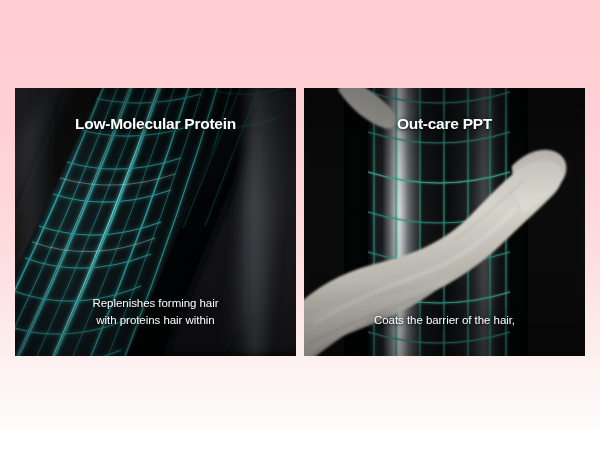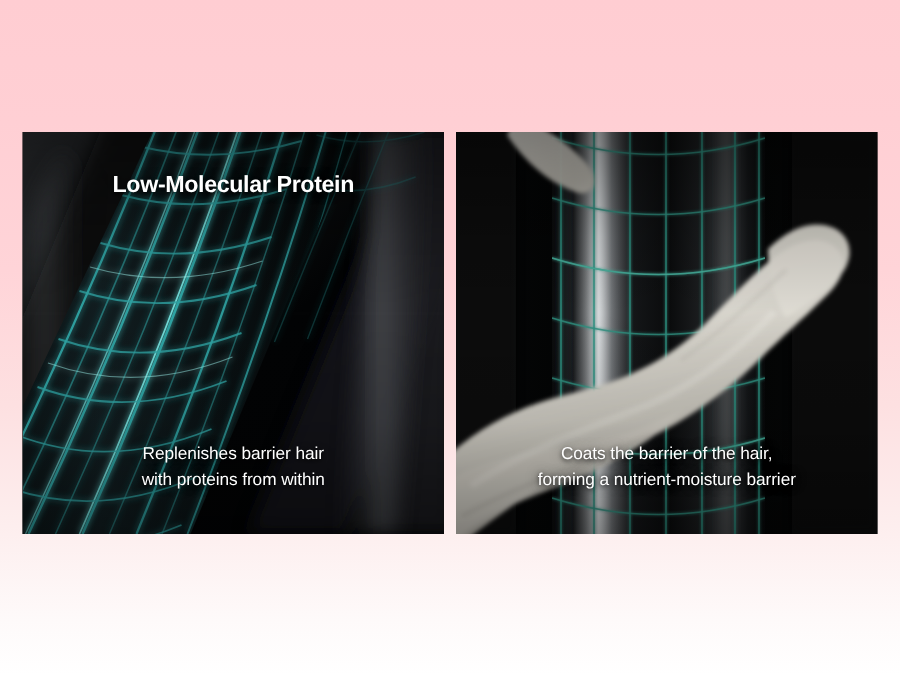--- a/index.html
+++ b/index.html
@@ -192,22 +192,22 @@
       </svg>
     </div>
 
     <div class="veil"></div>
 
     <div class="txt title">
       <div>Low-Molecular Protein</div>
     </div>
 
     <div class="txt sub">
-      <div>Replenishes barrier hair</div>
-      <div>with proteins from within</div>
+      <div>Replenishes forming hair</div>
+      <div>with proteins hair within</div>
     </div>
   </div>
 
   <div class="panel">
 
     <div class="art">
       <svg viewBox="0 0 281 268" preserveAspectRatio="none" aria-hidden="true">
         <defs>
           <linearGradient id="pptBg" x1="0" y1="0" x2="1" y2="0">
             <stop offset="0%" stop-color="#060708"></stop>
@@ -341,21 +341,21 @@
           <path d="M 10 236 C 46 212 88 198 128 182 C 160 168 188 146 212 120" stroke="#f2f0ea" stroke-width="5" fill="none" opacity=".6"></path>
           <path d="M 4 256 C 44 234 90 220 130 202" stroke="#9b9890" stroke-width="3" fill="none" opacity=".55"></path>
           <path d="M 150 152 C 176 134 198 112 220 92" stroke="#a5a29a" stroke-width="2.5" fill="none" opacity=".5"></path>
         </g>
       </svg>
     </div>
 
     <div class="veil"></div>
 
     <div class="txt title">
+      <div>Out-care PPT</div>
     </div>
 
     <div class="txt sub">
       <div>Coats the barrier of the hair,</div>
-      <div>forming a nutrient-moisture barrier</div>
     </div>
   </div>
 
 </div>
 
 </body></html>

